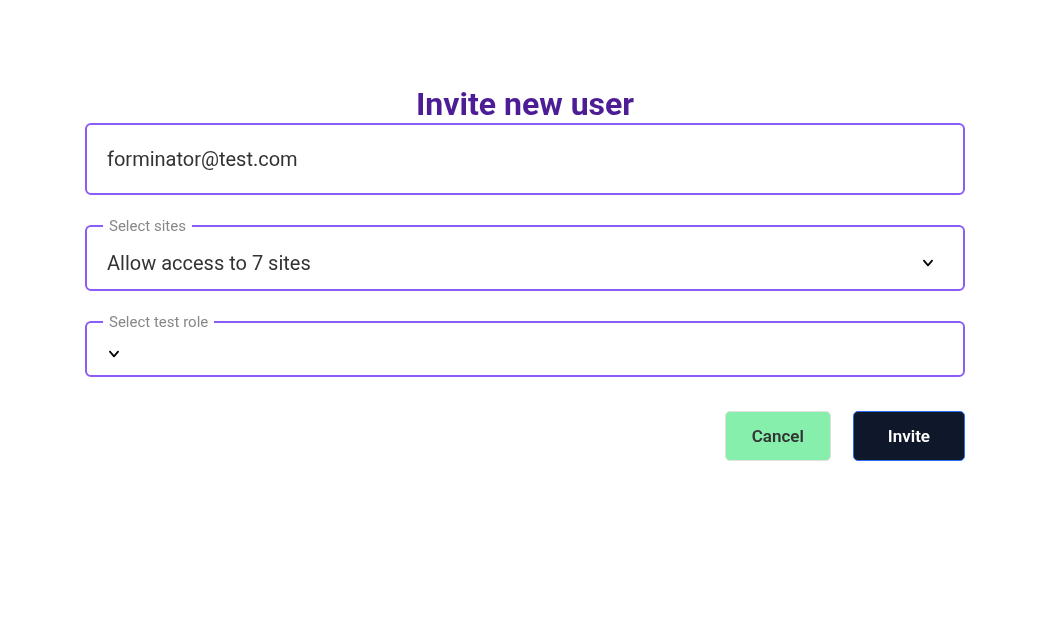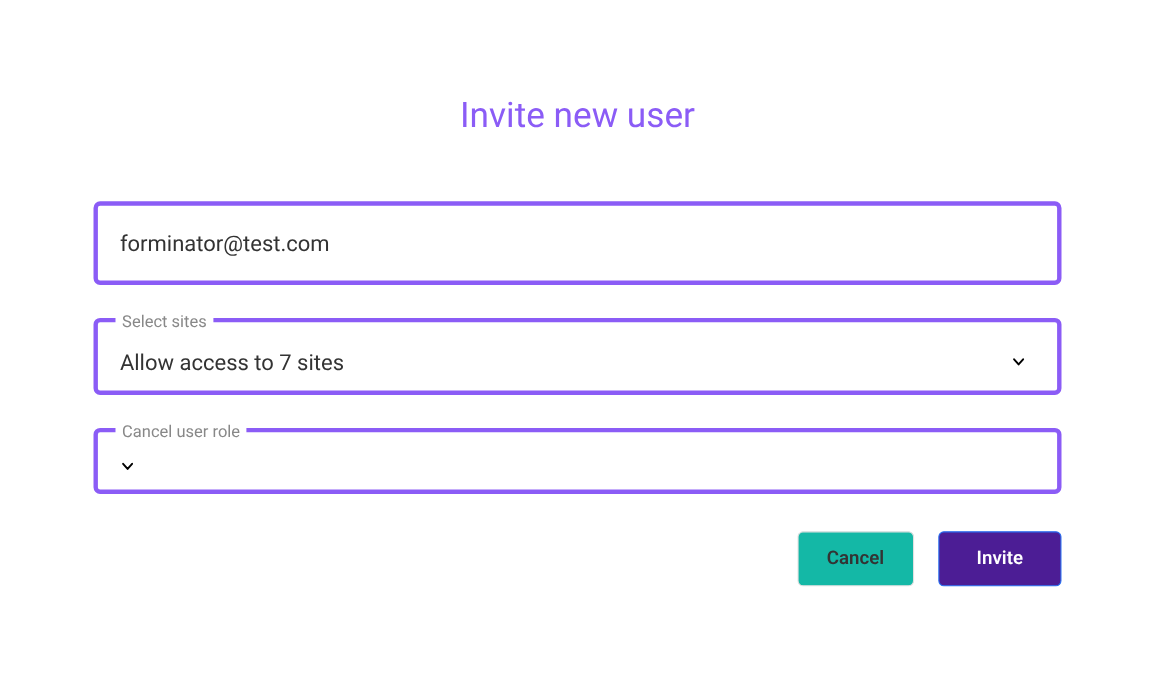--- a/index.html
+++ b/index.html
@@ -13,27 +13,26 @@
       width: 1050px;
       height: 626px;
       overflow: hidden;
     }
     .container {
       padding: 85px 85px 0 85px;
     }
     .title {
       text-align: center;
       font-size: 32px;
-      font-weight: 400;
-      color: #8b5cf6;
-      margin-bottom: 60px;
+      font-weight: 700;
+      color: #4c1d95;
     }
     .field {
       position: relative;
-      border: 4px solid #8b5cf6;
+      border: 2px solid #8b5cf6;
       border-radius: 6px;
       margin-bottom: 30px;
     }
     .input-field {
       padding: 22px 20px;
     }
     .input-text {
       font-size: 20px;
       color: #333;
       border: none;
@@ -82,26 +81,26 @@
     }
     .btn {
       padding: 14px 26px;
       font-size: 17px;
       font-weight: 600;
       border-radius: 5px;
       cursor: pointer;
       font-family: inherit;
     }
     .btn-cancel {
-      background: #14b8a6;
+      background: #86efac;
       color: #333;
       border: 1px solid #e0e0e0;
     }
     .btn-invite {
-      background: #4c1d95;
+      background: #0f172a;
       color: #fff;
       border: 1px solid #286EF1;
       padding: 14px 34px;
     }
   </style>
 </head>
 <body>
 
 <div class="container">
   <h1 class="title">Invite new user</h1>
@@ -114,21 +113,21 @@
     <span class="floating-label">Select sites</span>
     <span class="select-value">Allow access to 7 sites</span>
     <span class="chevron">
       <svg viewBox="0 0 24 24" fill="none" stroke="#000" stroke-width="3" stroke-linecap="round" stroke-linejoin="round">
         <polyline points="5 8 12 16 19 8"></polyline>
       </svg>
     </span>
   </div>
 
   <div class="field select-field">
-    <span class="floating-label">Cancel user role</span>
+    <span class="floating-label">Select test role</span>
     <span class="chevron">
       <svg viewBox="0 0 24 24" fill="none" stroke="#000" stroke-width="3" stroke-linecap="round" stroke-linejoin="round">
         <polyline points="5 8 12 16 19 8"></polyline>
       </svg>
     </span>
   </div>
 
   <div class="button-row">
     <button class="btn btn-cancel">Cancel</button>
     <button class="btn btn-invite">Invite</button>

